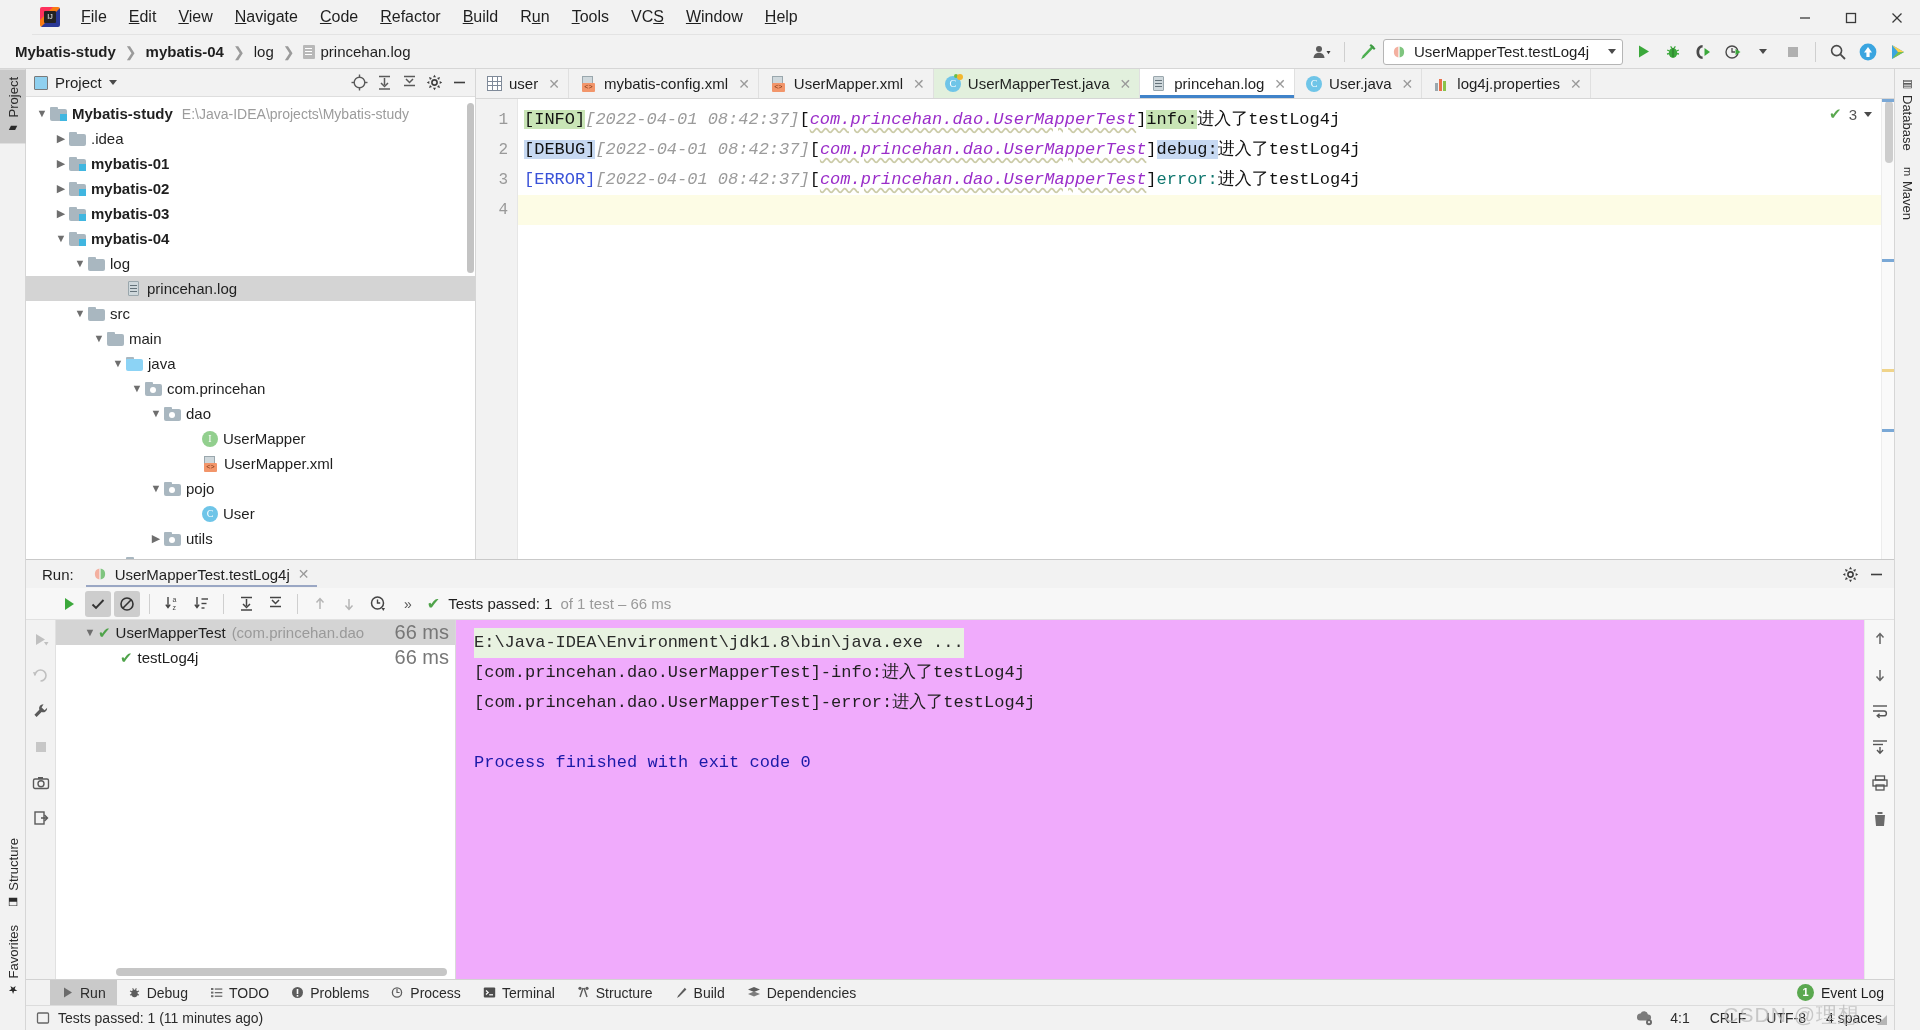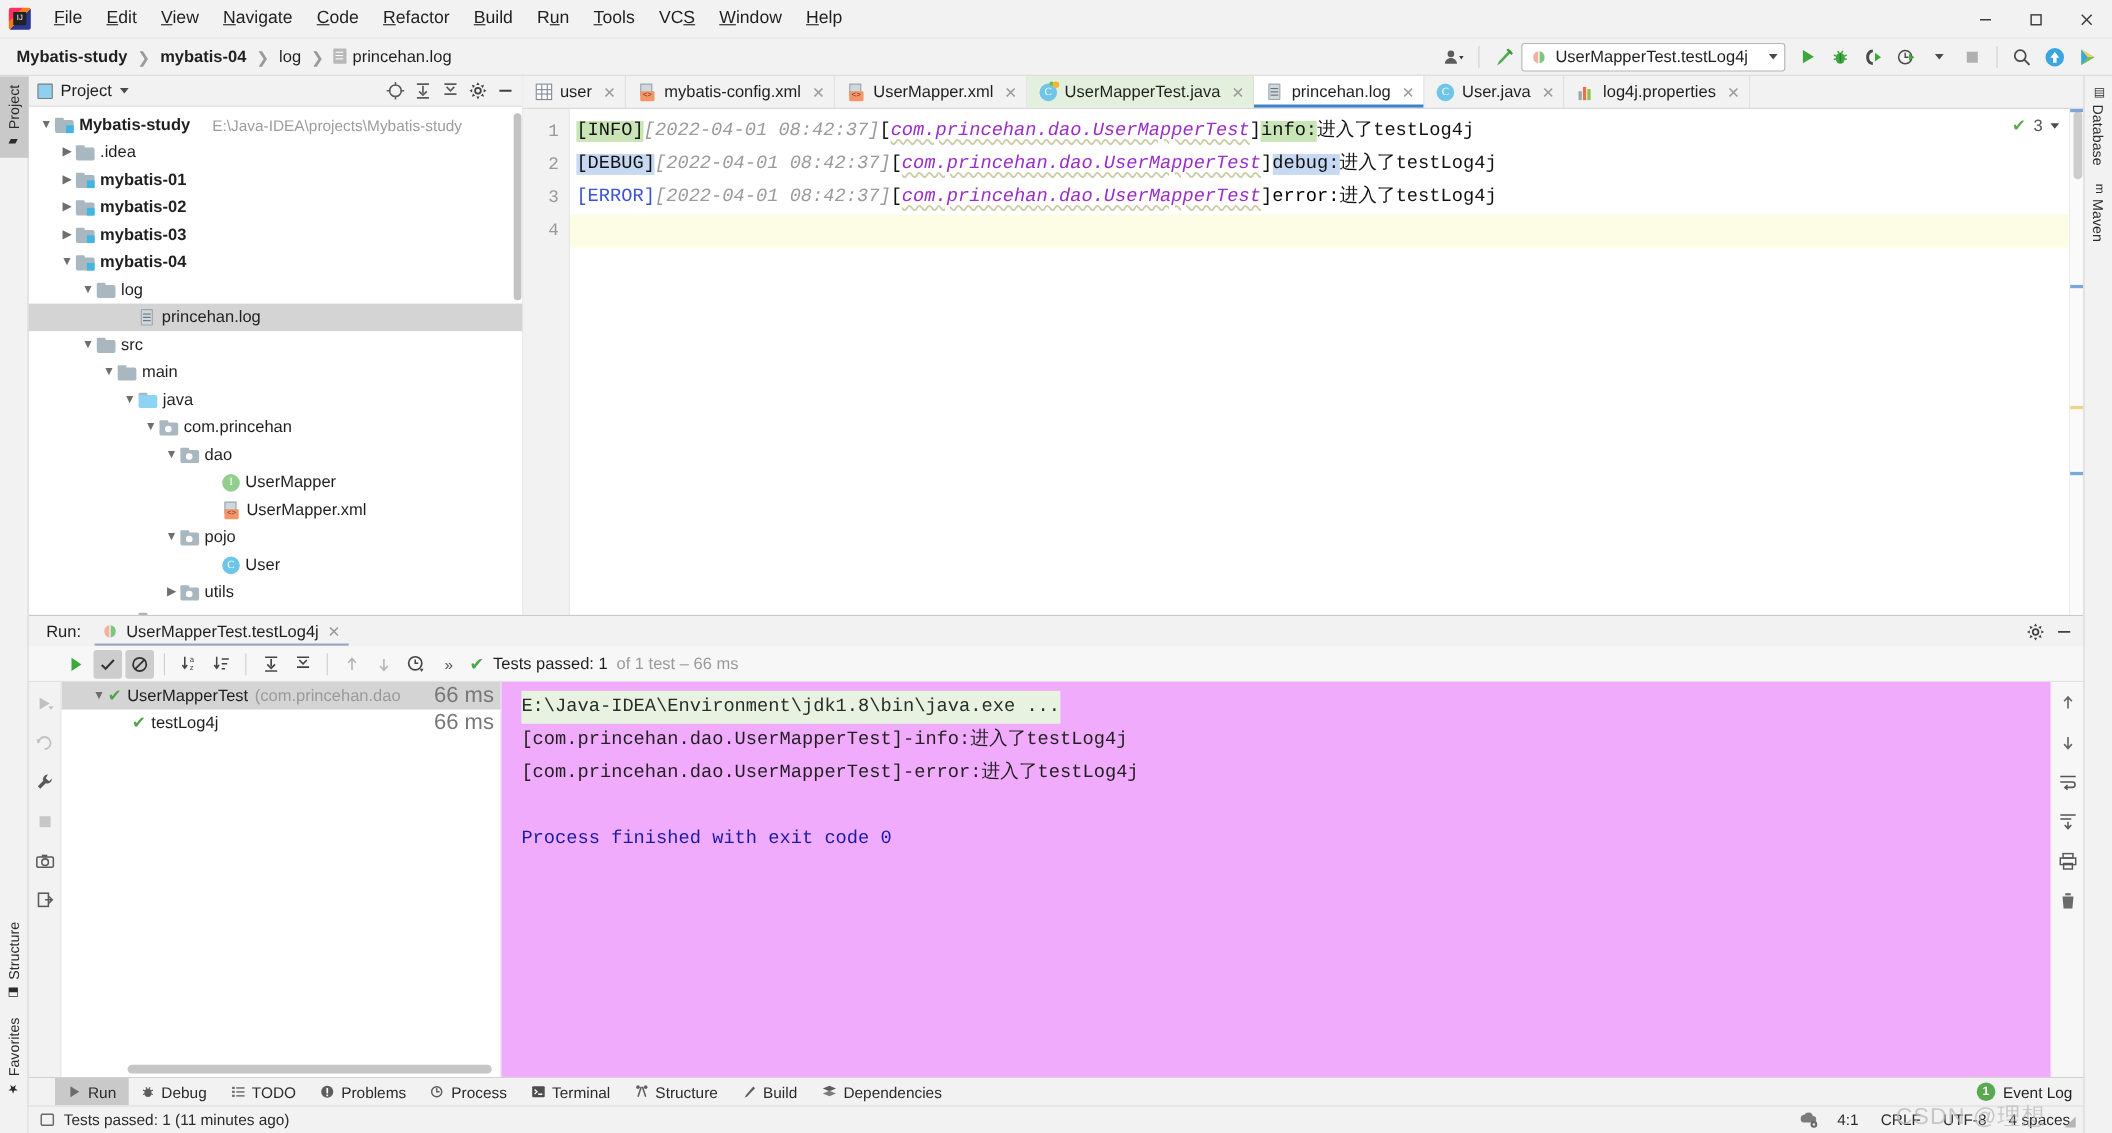--- a/index.html
+++ b/index.html
@@ -9,21 +9,21 @@
     font-family: "Liberation Sans", sans-serif;
     font-size: 16px;
     color: #1f1f1f;
     overflow: hidden;
   }
   #app { position: relative; width: 1920px; height: 1030px; display: flex; flex-direction: column; }
 
   
   .titlebar {
     height: 35px; background: #f2f2f2; display: flex; align-items: center;
-    border-bottom: 1px solid #e3e3e3; flex: 0 0 35px; position: relative;
+    border-bottom: 1px solid #e3e3e3; flex: 0 0 35px; position: relative; margin-left: 32px;
   }
   .app-logo {
     width: 20px; height: 20px; margin: 0 10px 0 8px; border-radius: 2px;
     background: linear-gradient(135deg,#fe315d 0%,#fe315d 32%,#f97a12 33%,#f97a12 52%,#293896 53%,#293896 100%);
     position: relative; flex: 0 0 20px;
   }
   .app-logo::after {
     content: ""; position: absolute; left: 4px; top: 4px; width: 12px; height: 12px;
     background: #222; border-radius: 1px;
   }
@@ -127,21 +127,21 @@
   .trow {
     height: 25px; display: flex; align-items: center; white-space: nowrap; cursor: default;
     padding-right: 8px;
   }
   .trow.sel { background: #d4d4d4; }
   .twist {
     width: 16px; flex: 0 0 16px; text-align: center; color: #6e6e6e; font-size: 11px; line-height: 1;
   }
   .tname { margin-left: 5px; }
   .tname.bold { font-weight: bold; }
-  .tpath { color: #9c9c9c; margin-left: 20px; font-size: 14px; }
+  .tpath { color: #9c9c9c; margin-left: 9px; font-size: 14px; }
   
   .f-ico { width: 17px; height: 14px; flex: 0 0 17px; position: relative; display: inline-block; }
   .f-ico .fold {
     position: absolute; left: 0; bottom: 0; width: 17px; height: 12px; background: #a9b7c0;
     border-radius: 1px 2px 2px 2px;
   }
   .f-ico .tab {
     position: absolute; left: 0; top: 0; width: 8px; height: 3px; background: #a9b7c0; border-radius: 1px 1px 0 0;
   }
   .f-ico.module .badge { position: absolute; right: 0; bottom: 0; width: 7px; height: 7px; background: #40b6e0; }
@@ -228,21 +228,21 @@
   .cline { height: 30px; }
   .cline.caret-line { background: #fdfce5; margin-left: -6px; padding-left: 6px; }
   .k-info  { background: #c9e5b6; color: #111; }
   .k-debug { background: #c7d9f2; color: #111; }
   .k-error { color: #3a52d8; }
   .k-ts    { color: #9b9b9b; font-style: italic; }
   .k-cls   { color: #9a2dc9; font-style: italic; text-decoration: underline; text-decoration-style: wavy;
              text-decoration-color: #cbcba8; text-underline-offset: 3px; }
   .k-brk   { color: #111; }
   .k-msg   { color: #111; }
-  .k-lvl-e { color: #000000; }
+  .k-lvl-e { color: #0f766e; }
 
   .ed-badges {
     position: absolute; right: 22px; top: 6px; display: flex; align-items: center; gap: 7px;
     font-size: 15px; color: #555;
   }
   .chk-ok { color: #5aa84f; font-size: 15px; }
   .ed-scrollbar {
     position: absolute; right: 0; top: 0; width: 13px; bottom: 0; background: #fafafa;
     border-left: 1px solid #ededed;
   }

